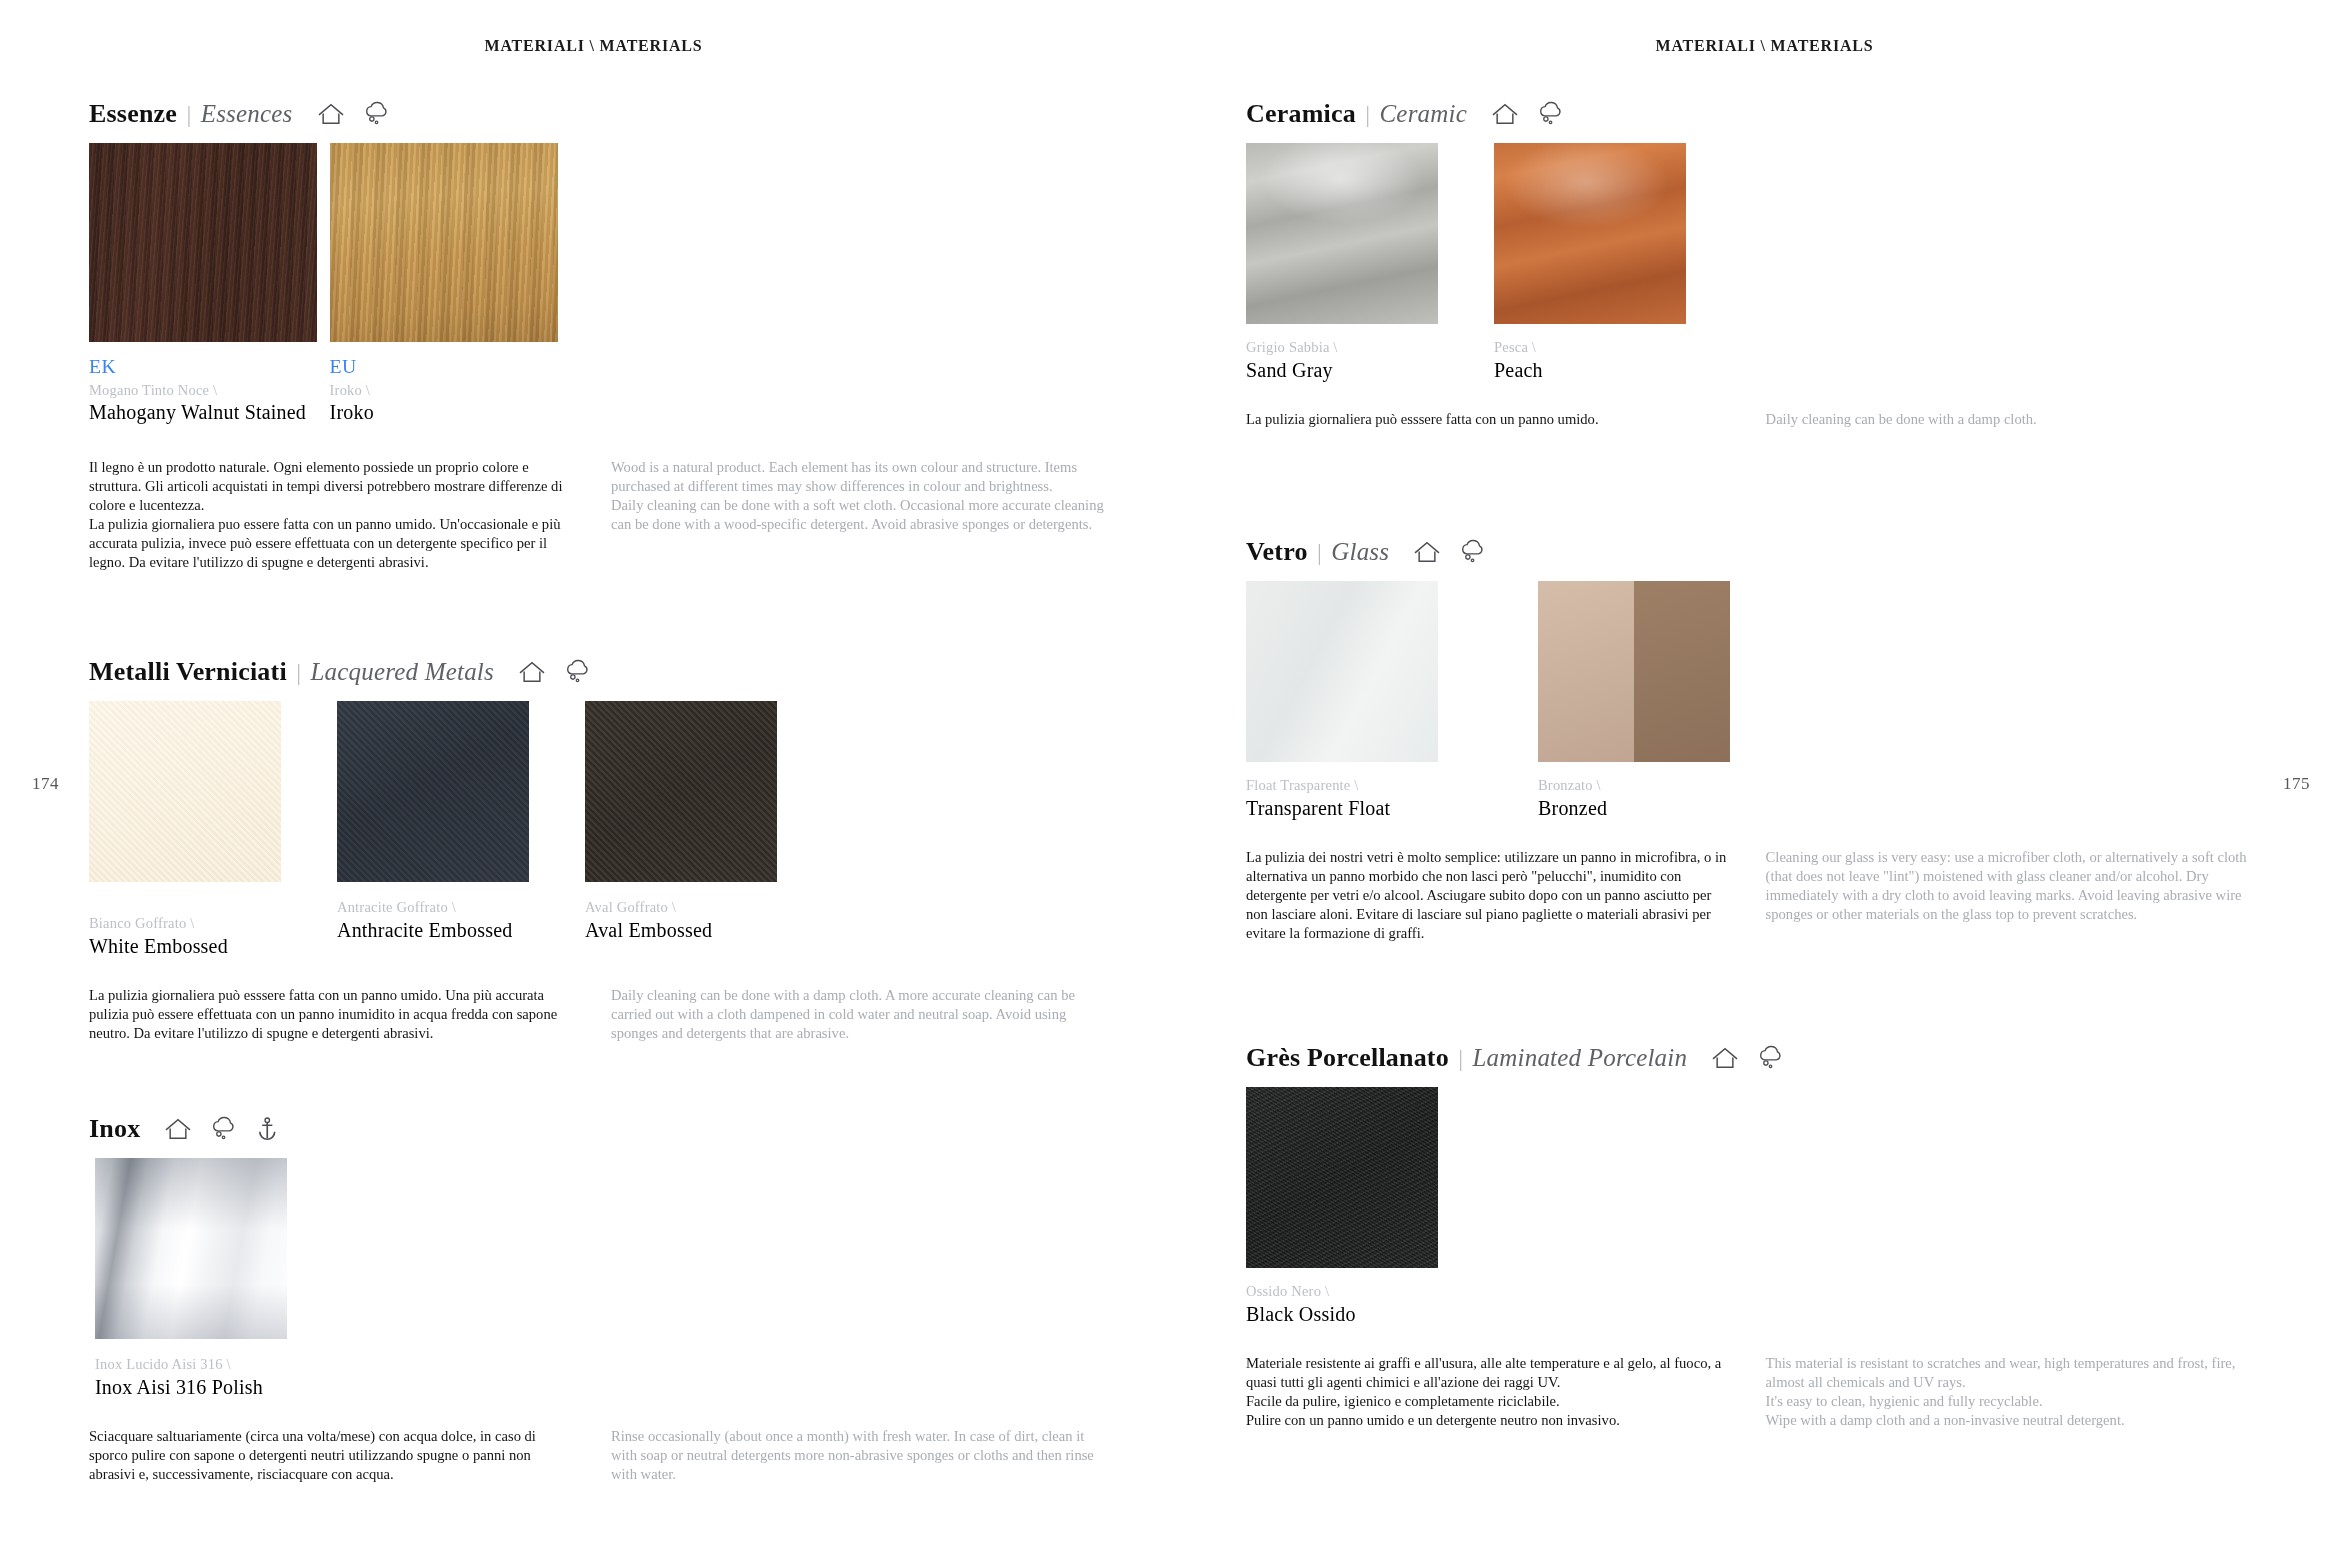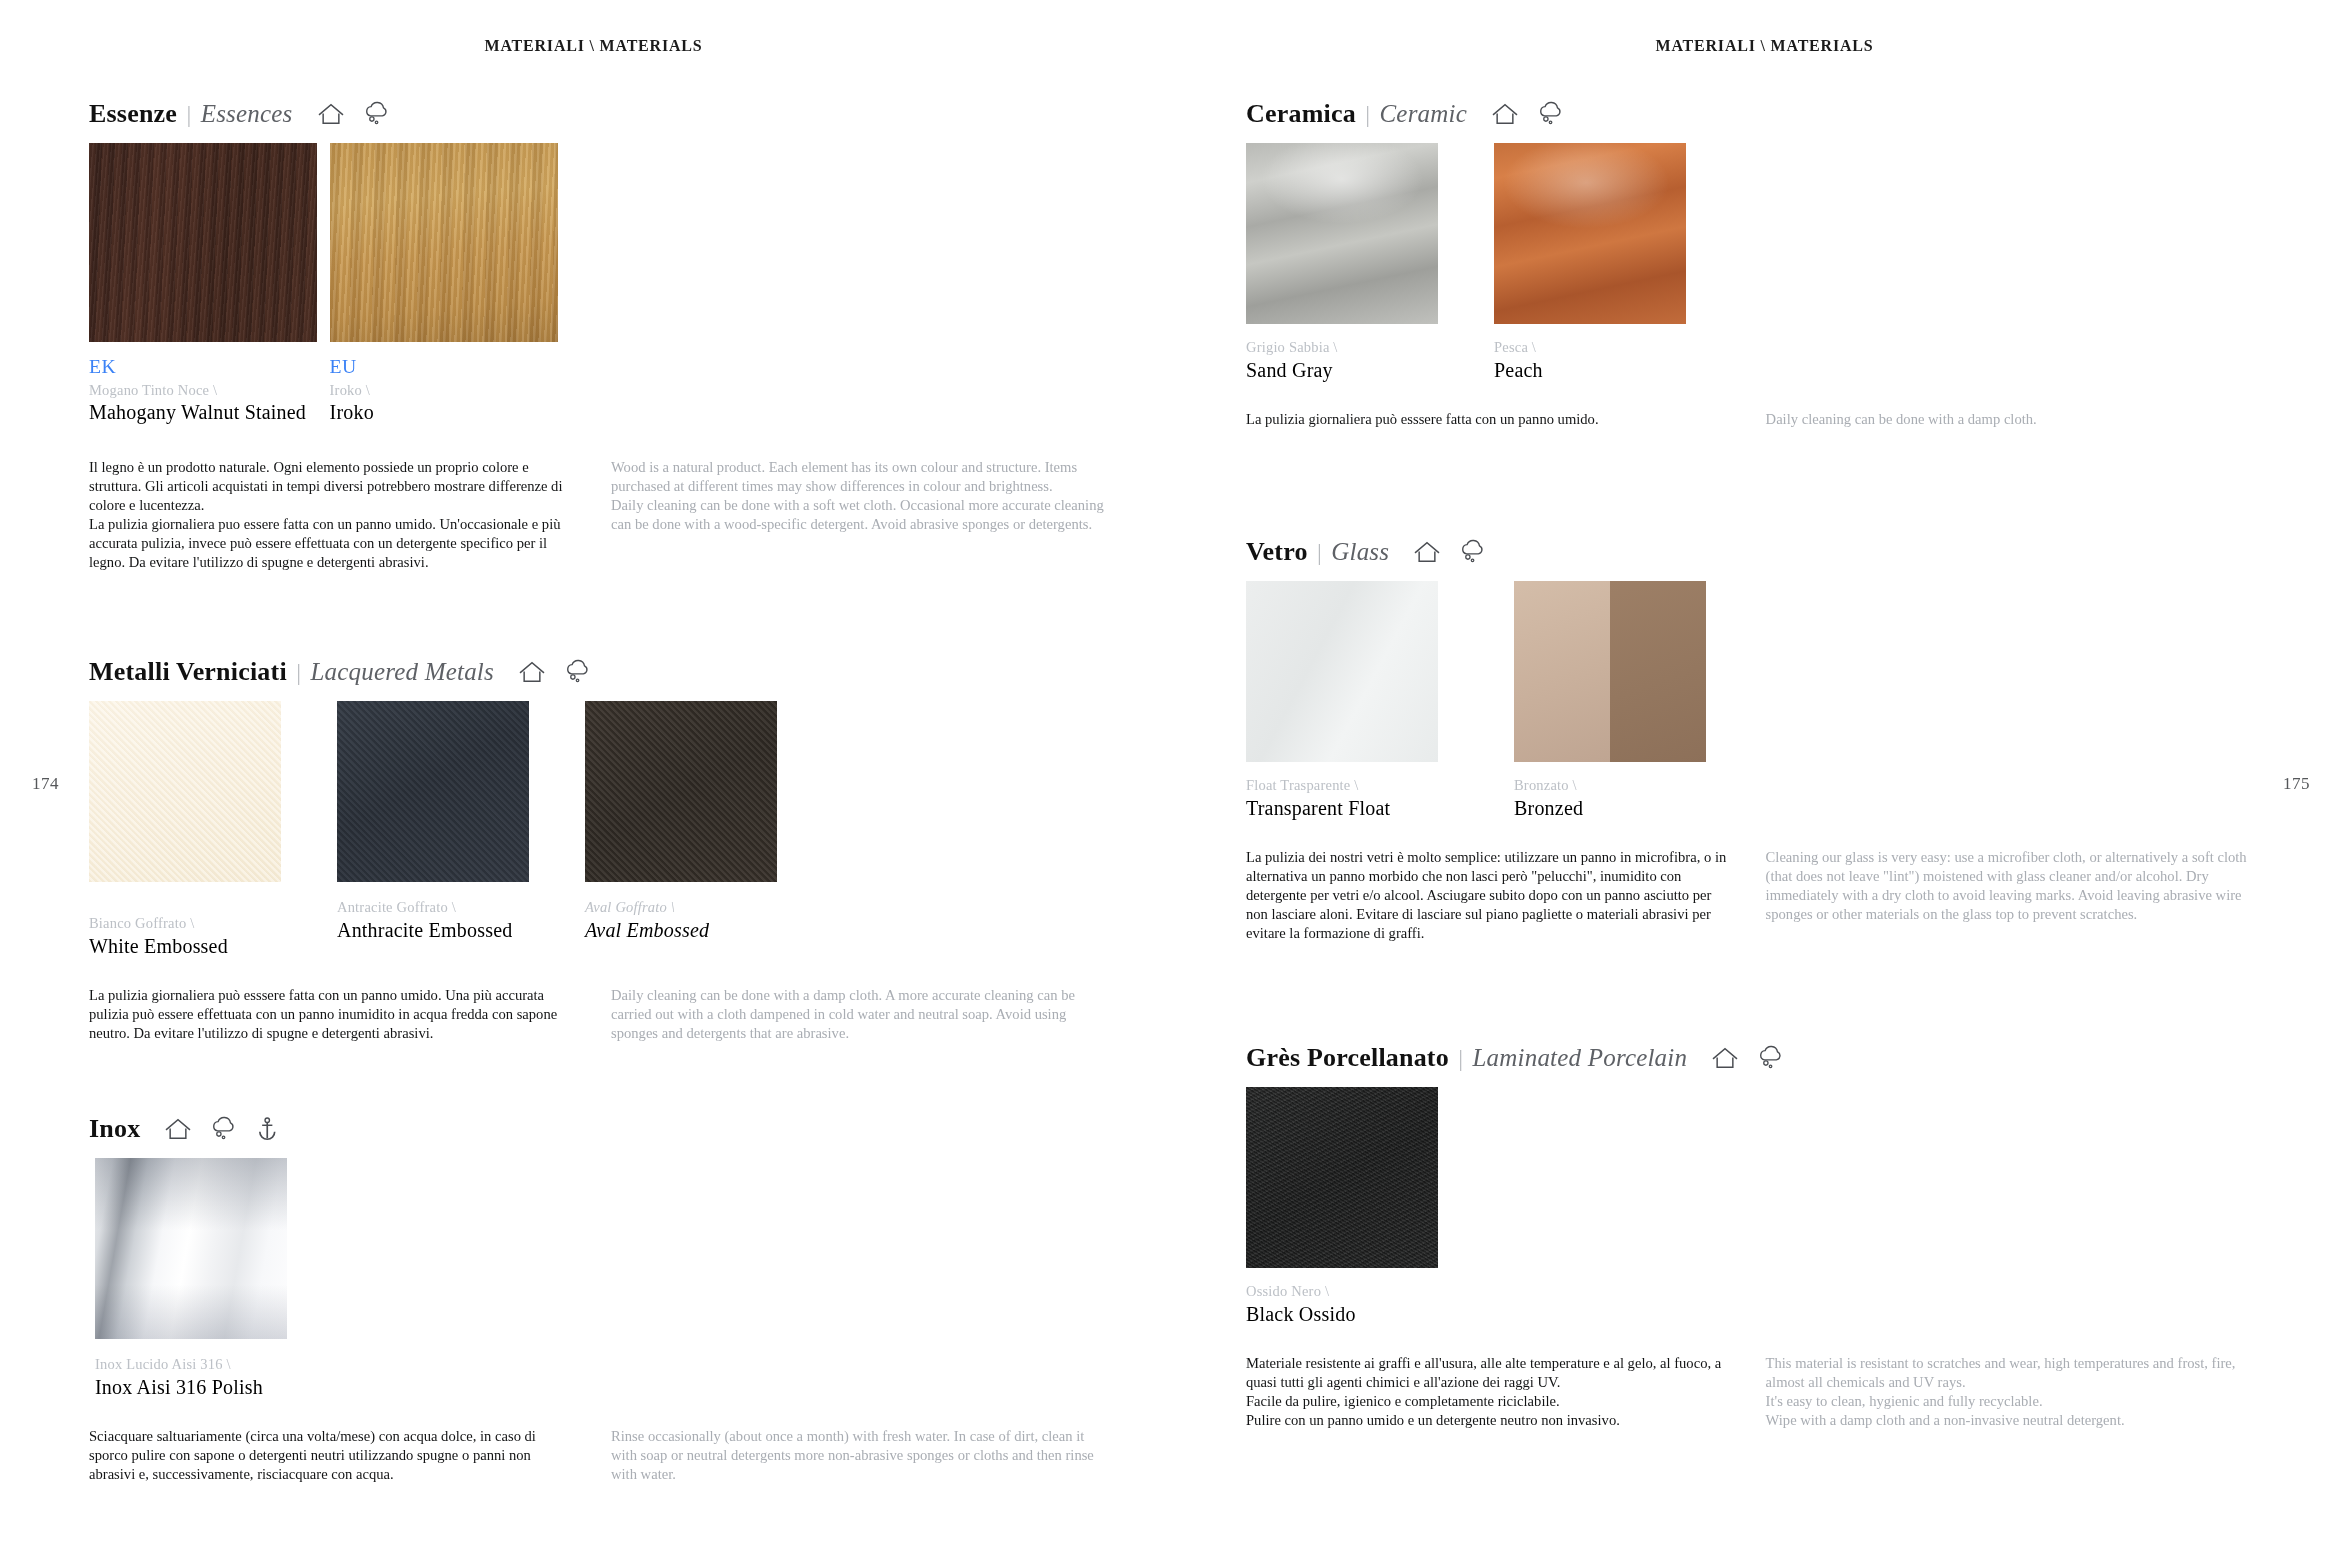--- a/index.html
+++ b/index.html
@@ -286,21 +286,21 @@
         <div class="swatch-cell" style="width:248px;">
           <div class="swatch tex-white-emb" style="width:192px; height:181px;"></div>
           <span class="swatch-it" style="margin-top:33px;">Bianco Goffrato \</span>
           <span class="swatch-en">White Embossed</span>
         </div>
         <div class="swatch-cell" style="width:248px;">
           <div class="swatch tex-anthracite-emb" style="width:192px; height:181px;"></div>
           <span class="swatch-it" style="margin-top:17px;">Antracite Goffrato \</span>
           <span class="swatch-en">Anthracite Embossed</span>
         </div>
-        <div class="swatch-cell" style="width:248px;font-style:italic;">
+        <div class="swatch-cell" style="width:248px;">
           <div class="swatch tex-aval-emb" style="width:192px; height:181px;"></div>
           <span class="swatch-it" style="margin-top:17px;">Aval Goffrato \</span>
           <span class="swatch-en">Aval Embossed</span>
         </div>
       </div>
 
       <div class="body-cols" style="margin-top:28px;">
         <div class="body-it" style="width:487px;">La pulizia giornaliera può esssere fatta con un panno umido. Una più accurata pulizia può essere effettuata con un panno inumidito in acqua fredda con sapone neutro. Da evitare l'utilizzo di spugne e detergenti abrasivi.</div>
         <div class="body-en" style="width:497px; margin-left:37px;">Daily cleaning can be done with a damp cloth. A more accurate cleaning can be carried out with a cloth dampened in cold water and neutral soap. Avoid using sponges and detergents that are abrasive.</div>
       </div>
@@ -410,21 +410,21 @@
             <svg width="30" height="26" viewBox="0 0 32 28">
                 <path d="M9 16 a5 5 0 0 1 0.6 -9.9 a7 7 0 0 1 13.4 1.2 a4.6 4.6 0 0 1 -1.2 8.7 Z" fill="none" stroke="#4a4d52" stroke-width="1.5"></path>
                 <circle cx="10.5" cy="19.5" r="2.3" fill="none" stroke="#4a4d52" stroke-width="1.4"></circle>
                 <circle cx="15.5" cy="23" r="1.4" fill="none" stroke="#4a4d52" stroke-width="1.3"></circle>
               </svg>
           </span>
         </span>
       </div>
 
       <div class="swatch-row">
-        <div class="swatch-cell" style="width:268px;">
+        <div class="swatch-cell" style="width:292px;">
           <div class="swatch tex-float" style="width:192px; height:181px;"></div>
           <span class="swatch-it" style="margin-top:15px;">Float Trasparente \</span>
           <span class="swatch-en">Transparent Float</span>
         </div>
         <div class="swatch-cell" style="width:248px;">
           <div class="swatch" style="width:192px; height:181px;">
             <div class="split">
               <div class="tex-bronzed-l"></div>
               <div class="tex-bronzed-r"></div>
             </div>

